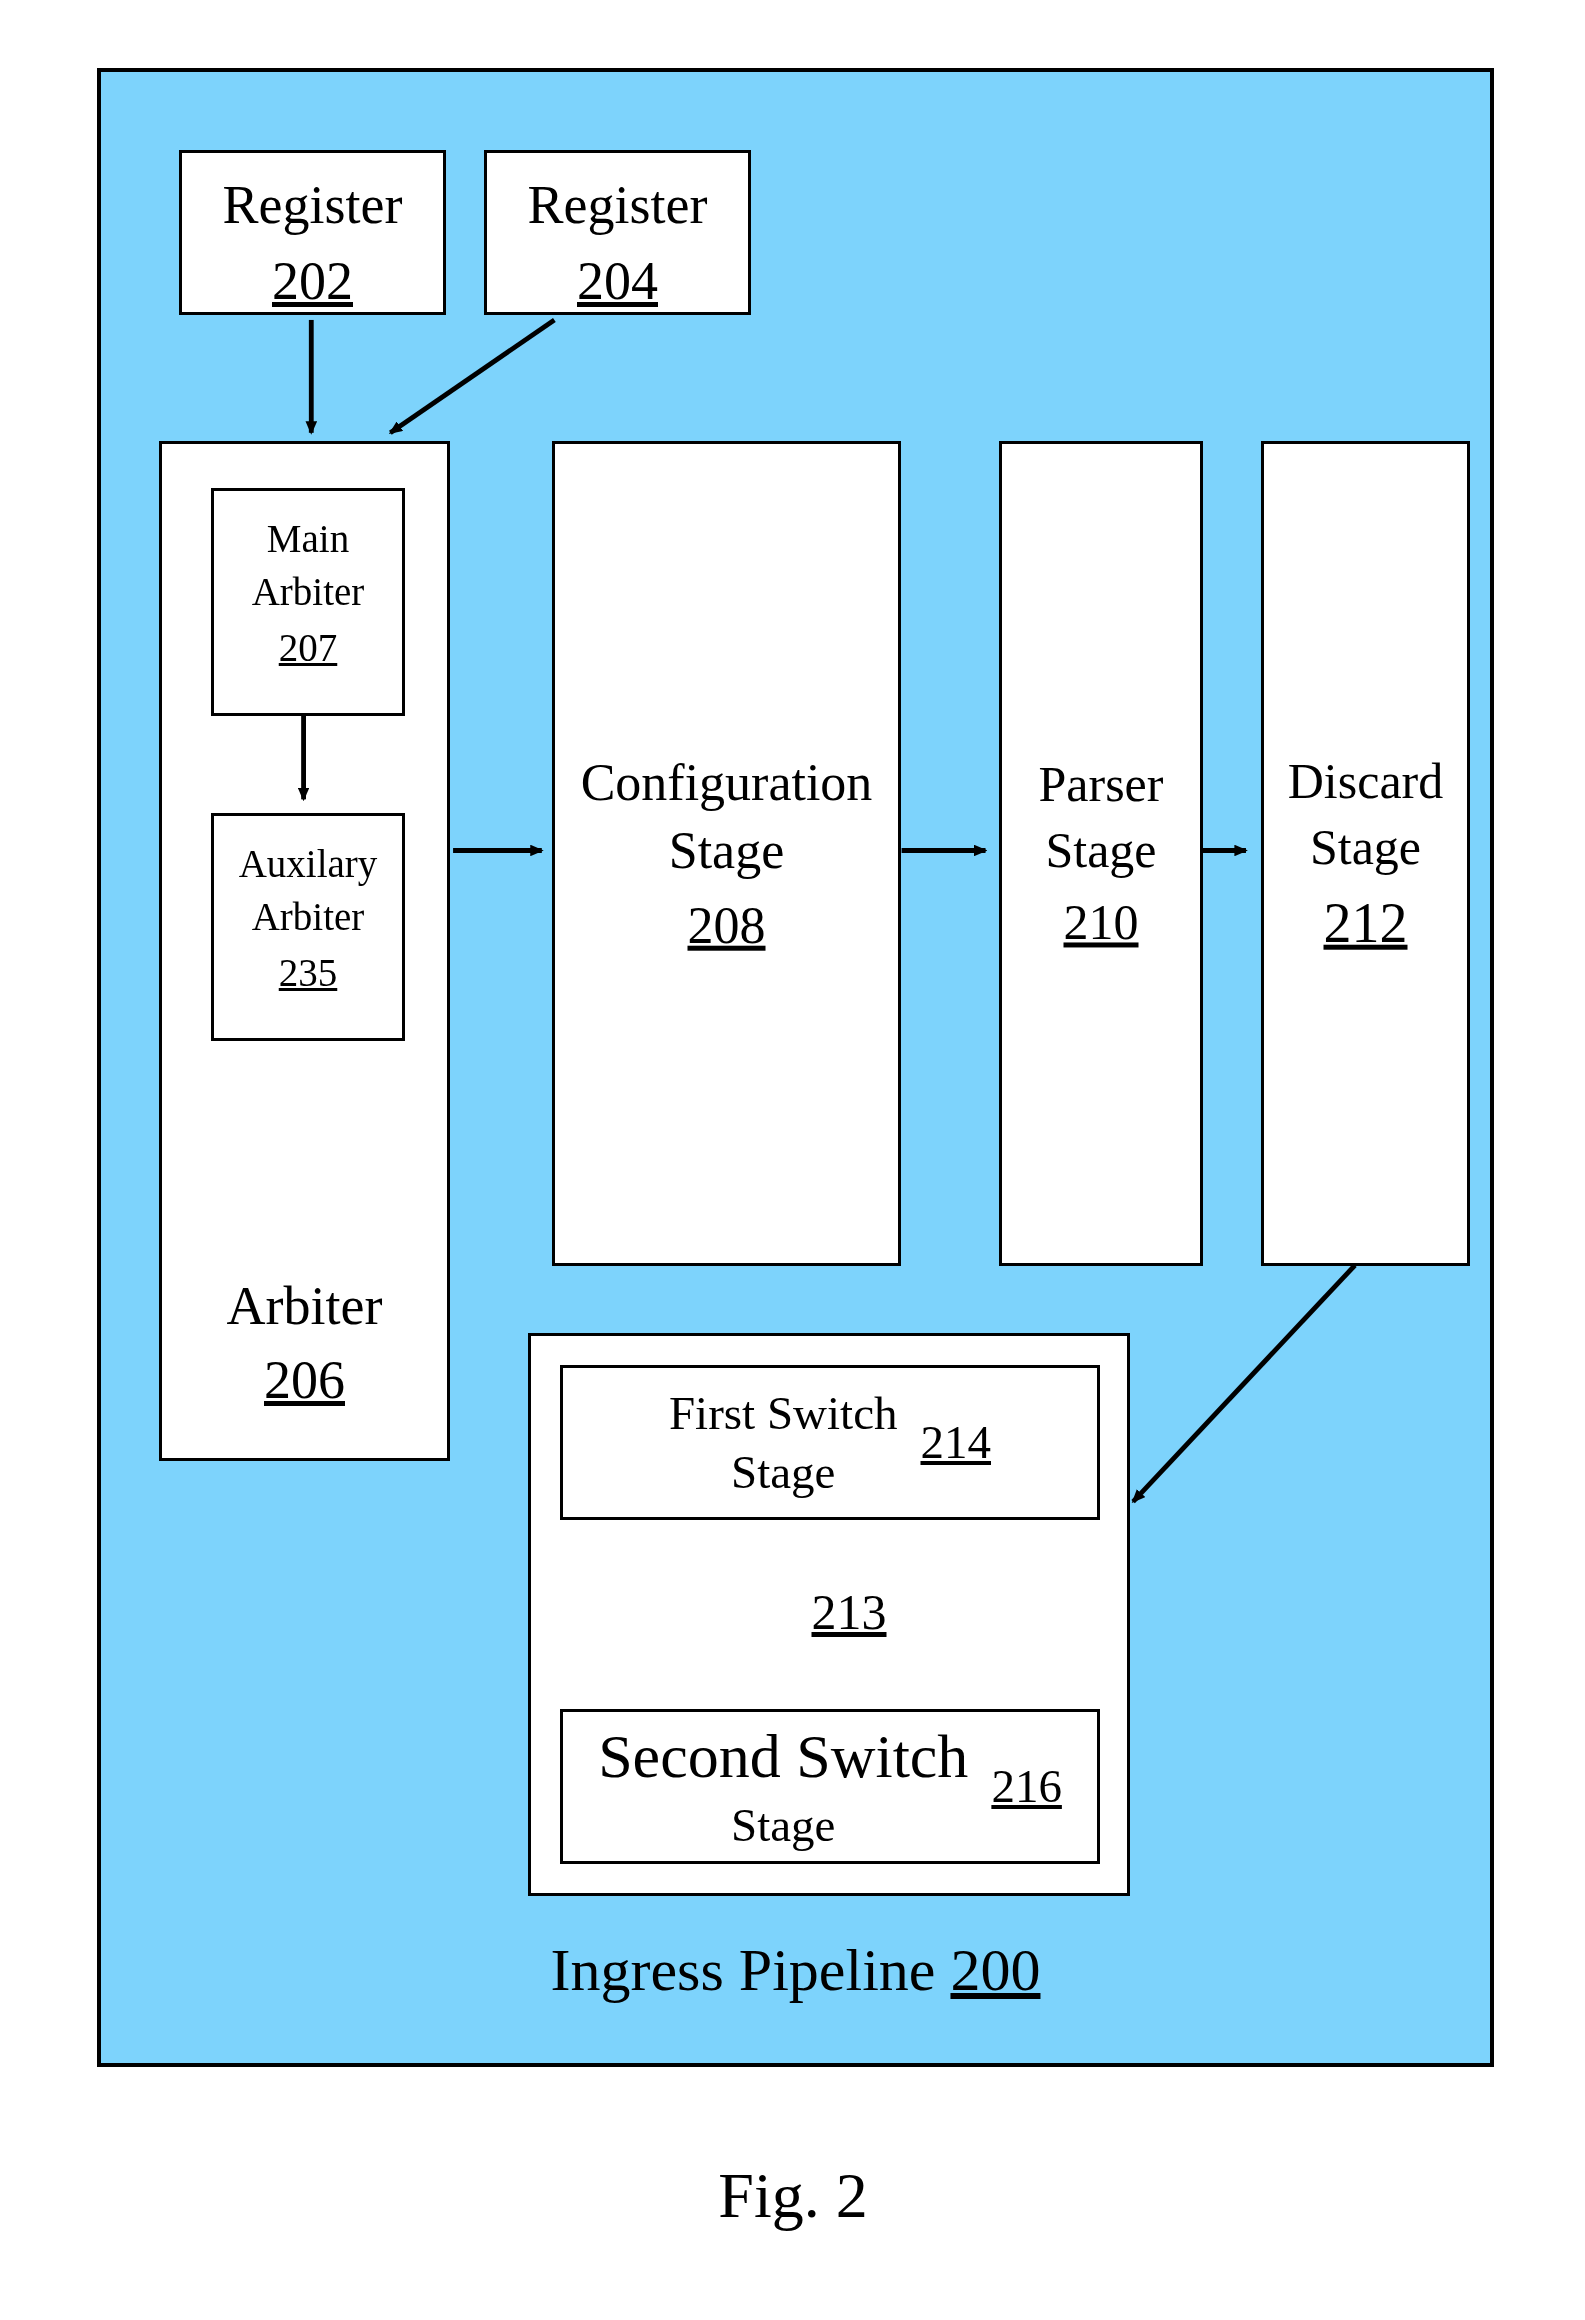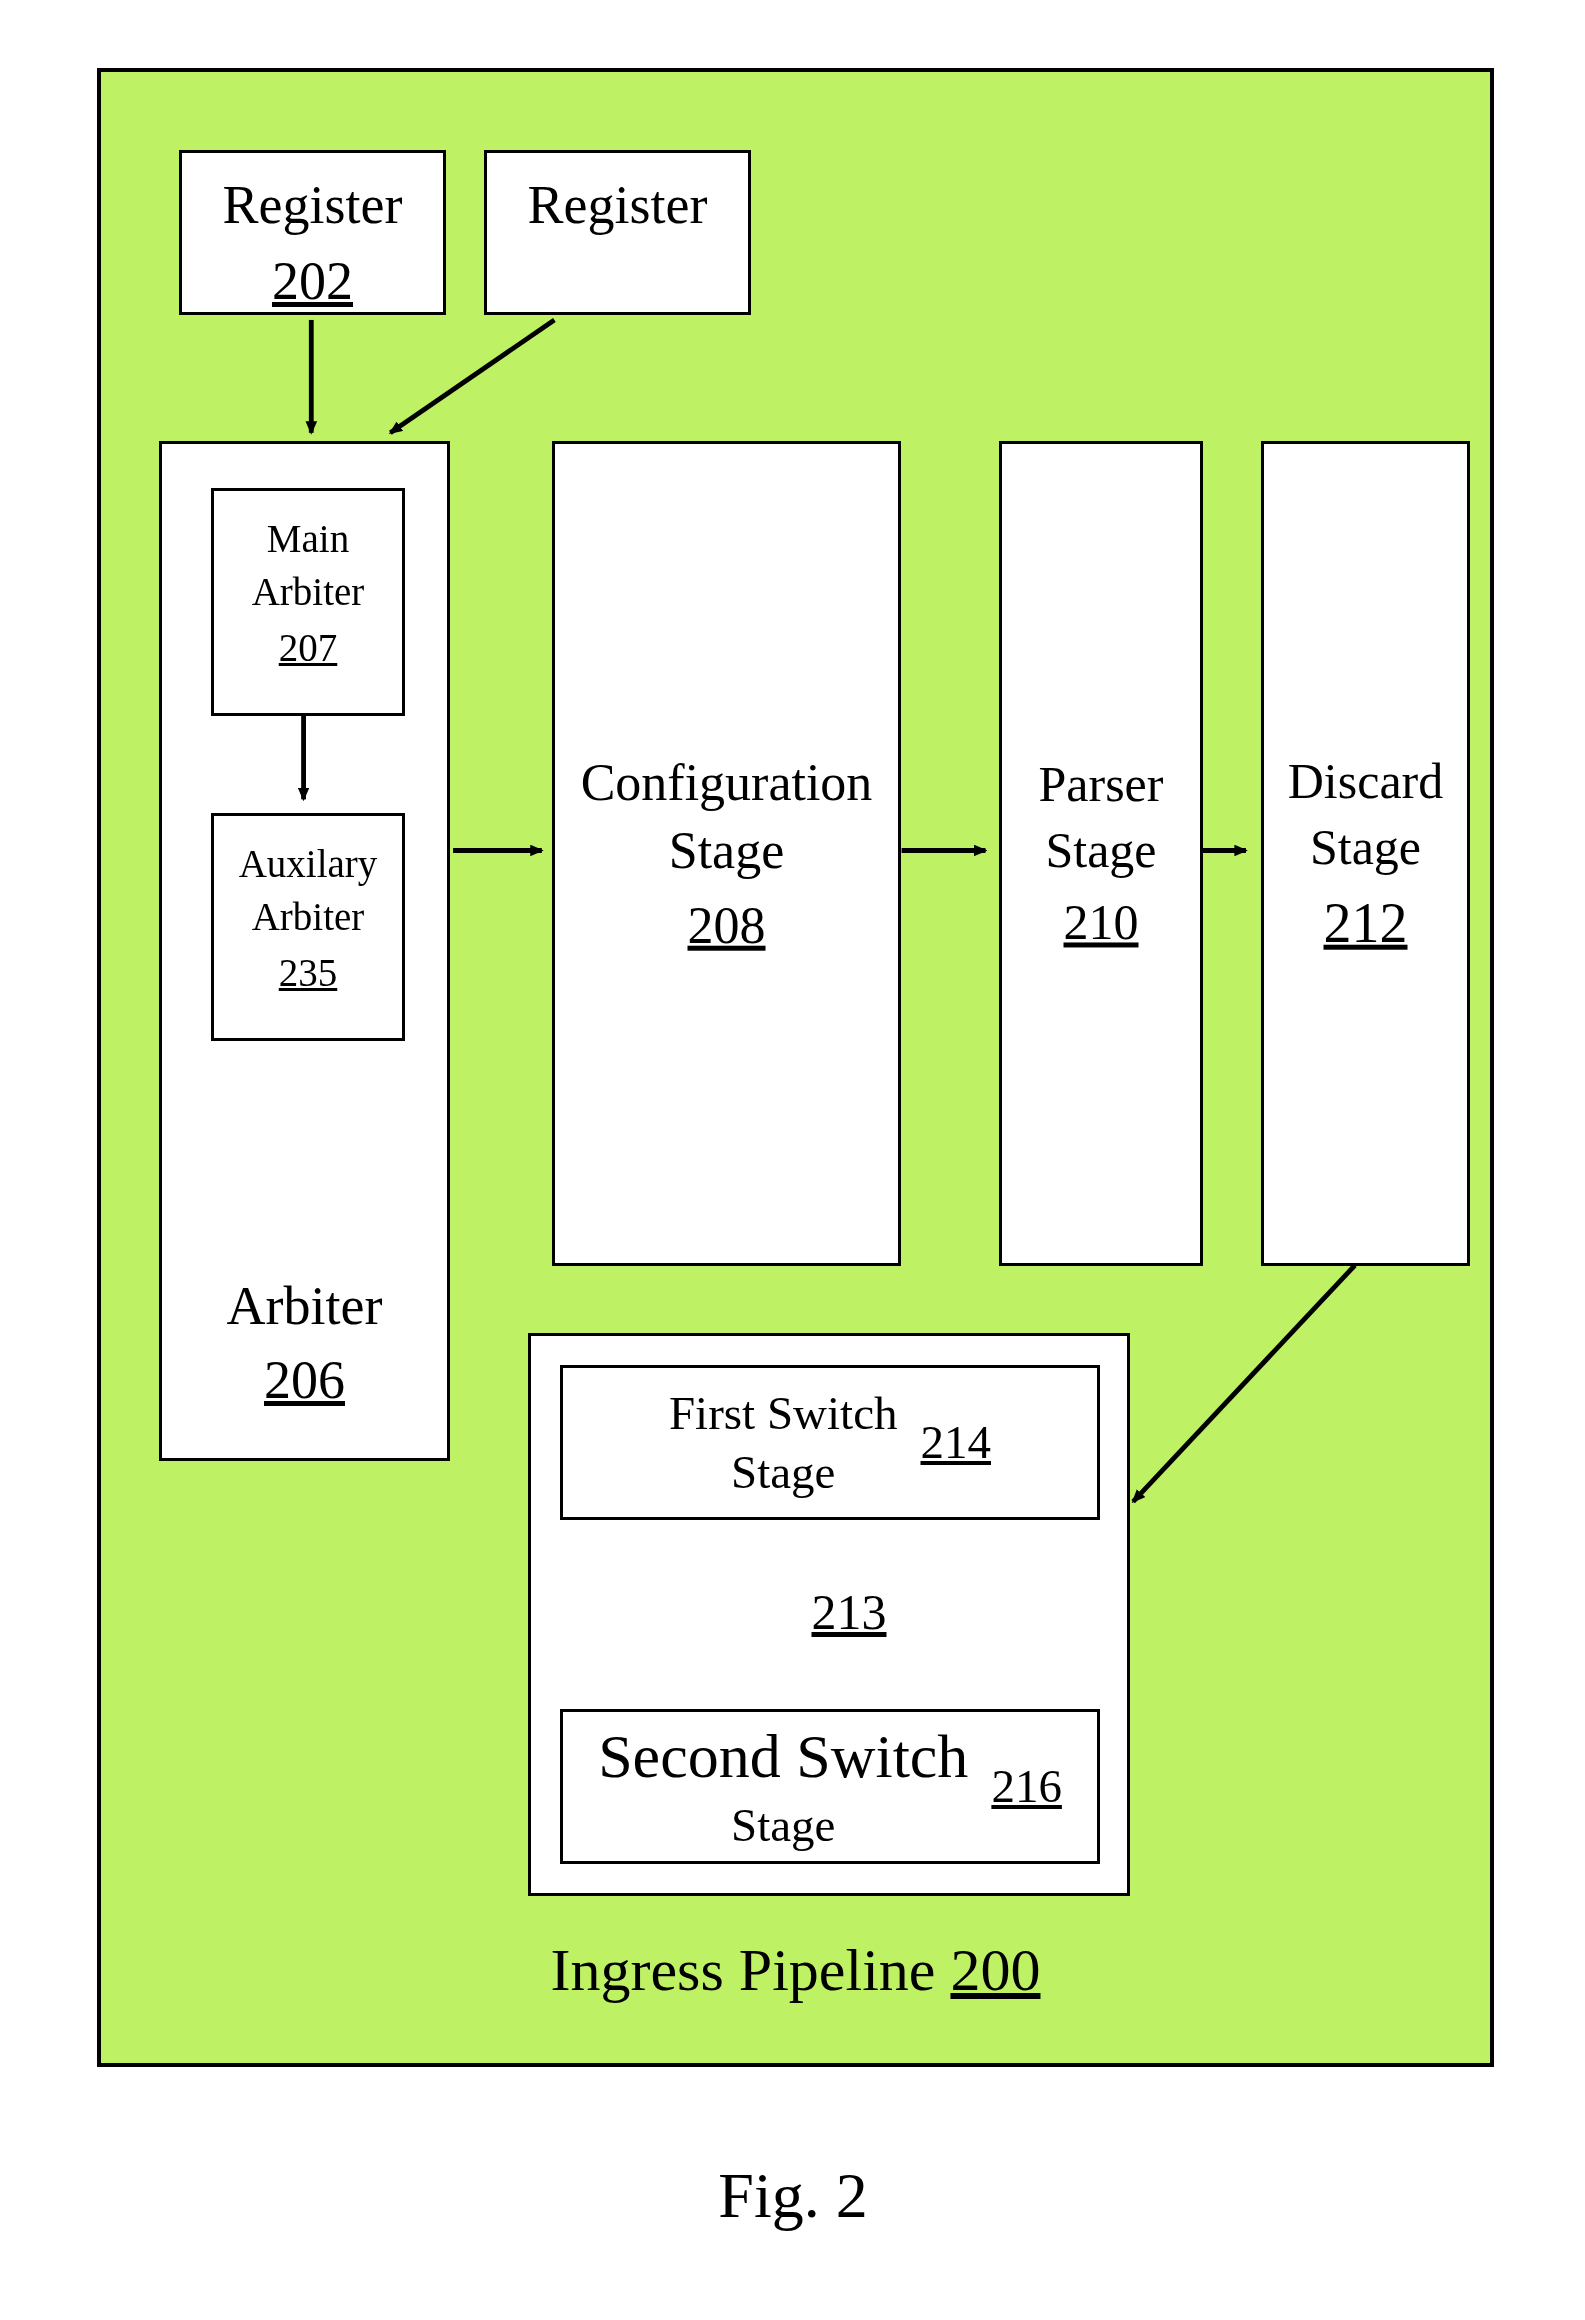--- a/index.html
+++ b/index.html
@@ -12,21 +12,21 @@
     height: 2320px;
     position: relative;
   }
   .outer-frame {
     position: absolute;
     left: 97px;
     top: 68px;
     width: 1397px;
     height: 1999px;
     border: 4.9px solid #000;
-    background: #bef264;
+    background: #7dd3fc;
   }
   .box {
     position: absolute;
     border: 3.9px solid #000;
     background: #fff;
     text-align: center;
   }
   .lbl {
     text-align: center;
     line-height: 1.25;
@@ -52,20 +52,21 @@
 
 <div class="outer-frame">
 
   <div class="box" style="left:78px; top:78px; width:267px; height:165px;">
     <div class="lbl" style="font-size:54px; margin-top:19.4px;">Register</div>
     <div class="lbl underline" style="font-size:54px; margin-top:7.8px;">202</div>
   </div>
 
   <div class="box" style="left:383px; top:78px; width:267px; height:165px;">
     <div class="lbl" style="font-size:54px; margin-top:19.4px;">Register</div>
+    <div class="lbl underline" style="font-size:54px; margin-top:7.8px;">204</div>
   </div>
 
   <div class="box" style="left:58px; top:369px; width:291px; height:1020px;">
 
     <div class="box" style="left:49px; top:44px; width:194px; height:228px; position:absolute;">
       <div class="lbl" style="font-size:39px; margin-top:24px;">Main</div>
       <div class="lbl" style="font-size:39px; margin-top:3.9px;">Arbiter</div>
       <div class="lbl underline" style="font-size:39px; margin-top:7.8px;">207</div>
     </div>
 

